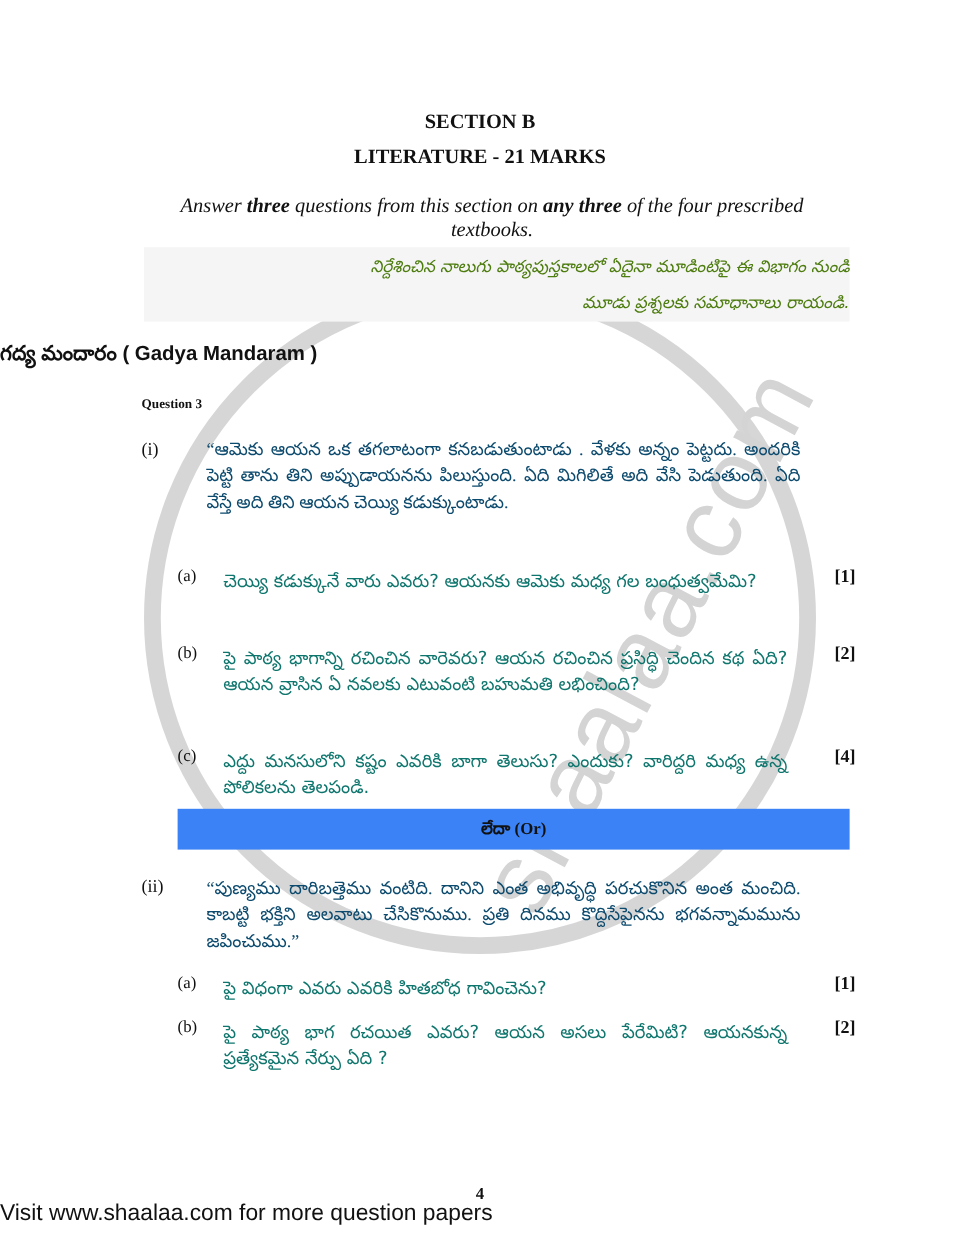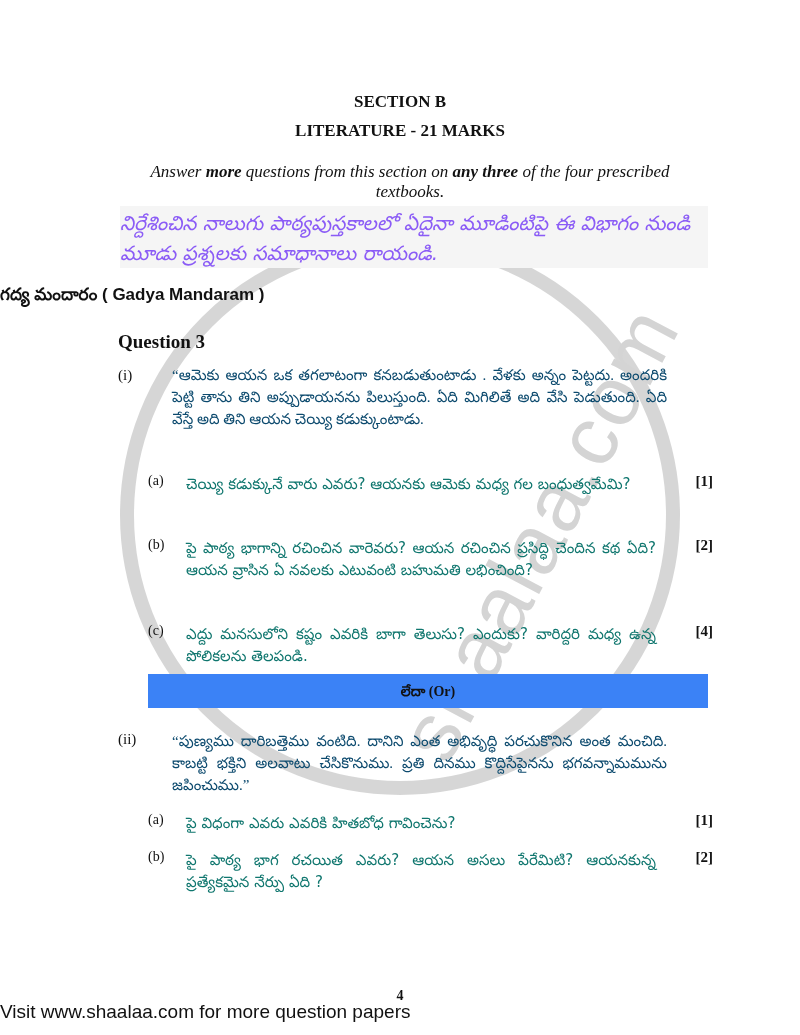--- a/index.html
+++ b/index.html
@@ -6,23 +6,23 @@
   body { width:800px; height:1035px; position:relative; overflow:hidden; color:#111; font-family:"Liberation Serif", serif; }
 
   .watermark { position:absolute; left:120px; top:235px; width:560px; height:560px; pointer-events:none; z-index:0; }
   .watermark-ring { position:absolute; inset:0; border:14px solid #cfcfcf; border-radius:50%; opacity:0.85; }
   .watermark-text { position:absolute; left:170px; top:250px; transform:rotate(-62deg); transform-origin:center; font-family:"Liberation Sans", sans-serif; font-size:84px; color:#d4d4d4; letter-spacing:2px; white-space:nowrap; }
 
   .page { position:absolute; left:0; top:0; width:720px; height:1035px; z-index:1; }
   .sec-title { position:absolute; left:0; width:800px; text-align:center; font-weight:bold; font-size:17px; }
   .instr { position:absolute; left:115px; width:590px; text-align:center; font-style:italic; font-size:17px; line-height:20px; }
   .band { position:absolute; left:120px; width:588px; background:#f5f5f5; }
-  .telugu-instr { font-family:"DejaVu Sans", sans-serif; font-style:italic; font-size:20px; line-height:30px; text-align:left; padding-top:2px; color:#8b5cf6; }
+  .telugu-instr { font-family:"DejaVu Sans", sans-serif; font-style:italic; font-size:14px; line-height:30px; text-align:right; padding-top:2px; color:#4d7c0f; }
   .book-title { position:absolute; left:0; width:800px; text-align:left; font-family:"Liberation Sans", sans-serif; font-weight:bold; font-size:17px; }
-  .q-label { position:absolute; left:118px; font-weight:bold; font-size:19px; }
+  .q-label { position:absolute; left:118px; font-weight:bold; font-size:11px; }
   .roman { position:absolute; left:118px; font-size:15px; }
   .passage { position:absolute; left:172px; width:495px; font-family:Liberation Serif, serif; font-size:15px; line-height:22px; text-align:justify; color:#0c4a6e; }
   .sub { position:absolute; left:148px; width:565px; }
   .sub-letter { position:absolute; left:0; top:0; font-size:14px; }
   .sub-text { position:absolute; left:38px; width:470px; font-family:"DejaVu Sans", sans-serif; font-size:15px; line-height:22px; text-align:justify; color:#0f766e; }
   .marks { position:absolute; right:0; top:0; font-weight:bold; font-size:15px; }
   .or-band { position:absolute; left:148px; width:560px; height:34px; background:#3b82f6; text-align:center; line-height:34px; font-weight:bold; font-size:14px; }
   .or-band .tel { font-family:"DejaVu Sans", sans-serif; }
   .page-num { position:absolute; left:0; width:800px; text-align:center; font-weight:bold; font-size:14px; top:988px; }
   .footer { position:absolute; left:0; top:1001px; font-family:"Liberation Sans", sans-serif; font-size:19px; color:#111; }
@@ -34,21 +34,21 @@
   <div class="watermark-ring"></div>
   <div class="watermark-text">shaalaa.com</div>
 </div>
 
 <div class="page">
 
   <div class="sec-title" style="top:92px;">SECTION B</div>
   <div class="sec-title" style="top:121px;">LITERATURE - 21 MARKS</div>
 
   <div class="instr" style="top:162px;">
-    <span>Answer </span><b>more</b><span> questions from this section on </span><b>any three</b><span> of the four prescribed textbooks.</span>
+    <span>Answer </span><b>three</b><span> questions from this section on </span><b>any three</b><span> of the four prescribed textbooks.</span>
   </div>
 
   <div class="band" style="top:206px; height:62px;">
     <div class="telugu-instr">
       <div>నిర్దేశించిన నాలుగు పాఠ్యపుస్తకాలలో ఏదైనా మూడింటిపై ఈ విభాగం నుండి</div>
       <div>మూడు ప్రశ్నలకు సమాధానాలు రాయండి.</div>
     </div>
   </div>
 
   <div class="book-title" style="top:285px;">గద్య మందారం ( Gadya Mandaram )</div>

